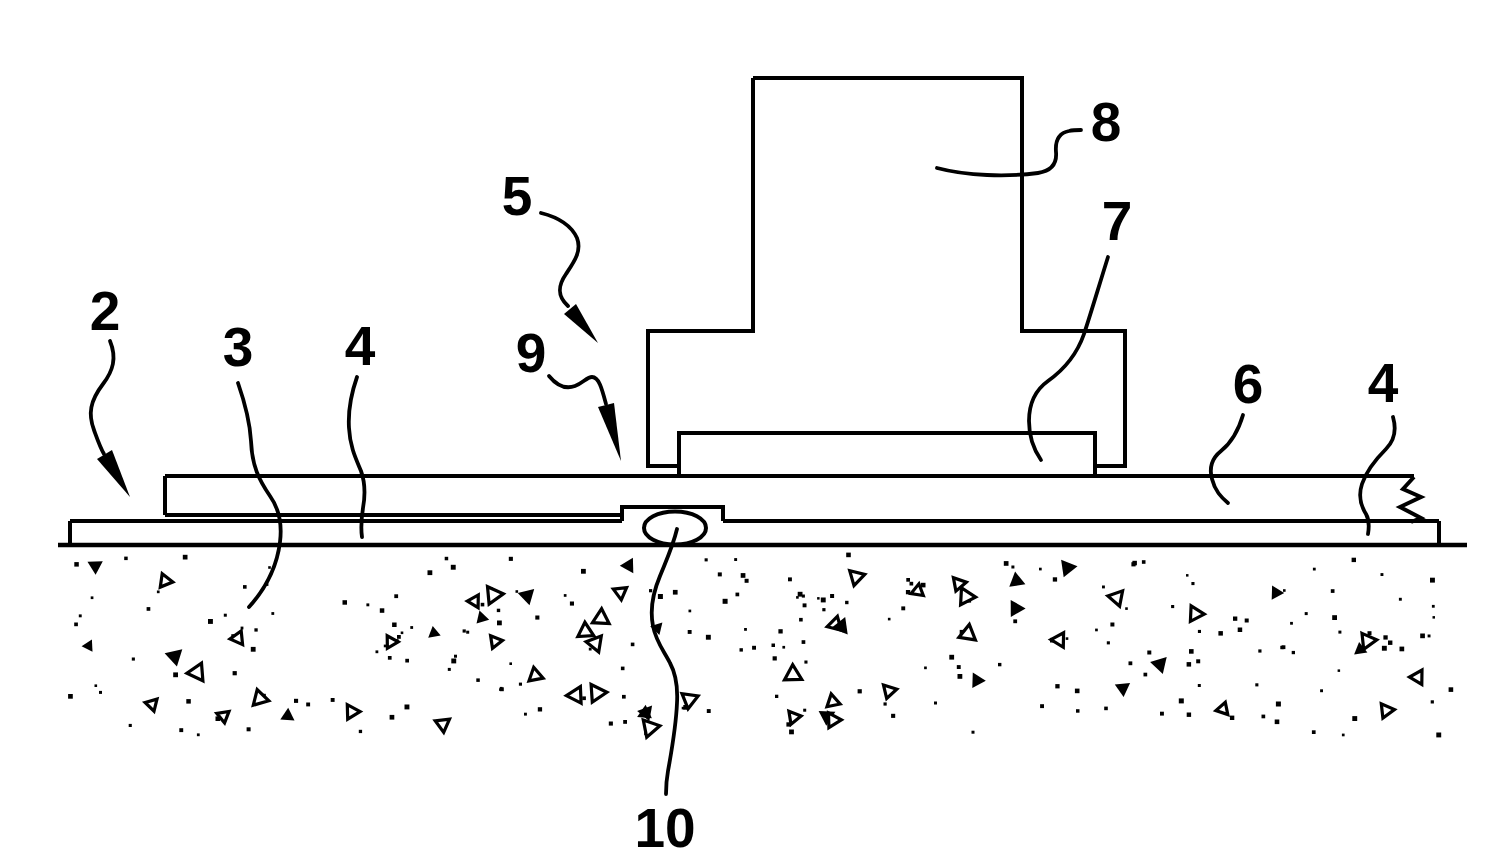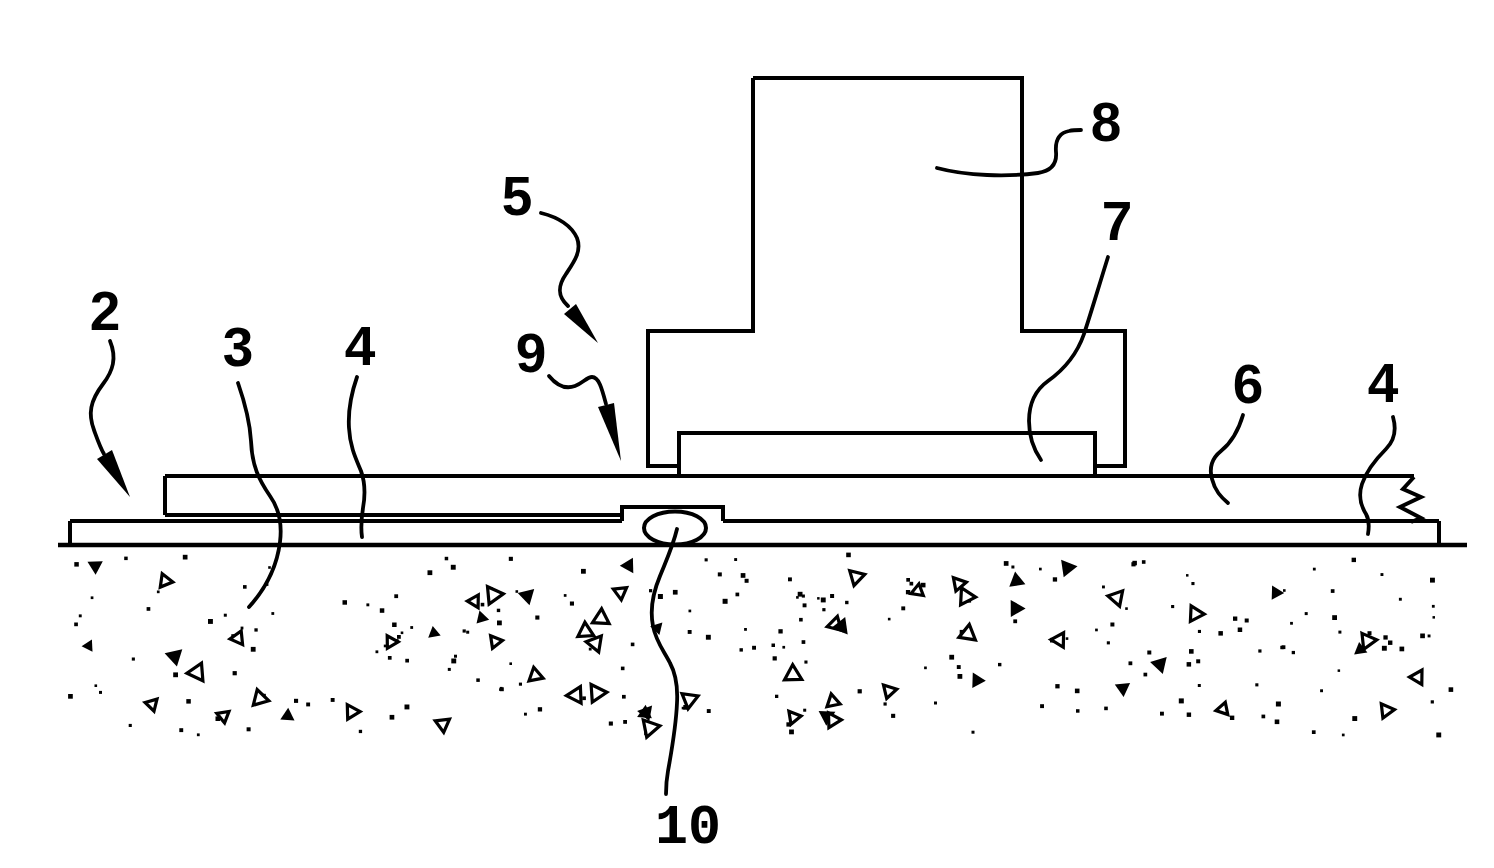--- a/index.html
+++ b/index.html
@@ -366,15 +366,15 @@
 
   <div class="ref-label" style="left:105px;  top:311px;">2</div>
   <div class="ref-label" style="left:238px;  top:347px;">3</div>
   <div class="ref-label" style="left:360px;  top:346px;">4</div>
   <div class="ref-label" style="left:517px;  top:196px;">5</div>
   <div class="ref-label" style="left:531px;  top:353px;">9</div>
   <div class="ref-label" style="left:1248px; top:384px;">6</div>
   <div class="ref-label" style="left:1383px; top:383px;">4</div>
   <div class="ref-label" style="left:1106px; top:122px;">8</div>
   <div class="ref-label" style="left:1117px; top:221px;">7</div>
-  <div class="ref-label" style="left:688px;  top:828px;font-family:Liberation Mono, monospace;">10</div>
+  <div class="ref-label" style="left:665px;  top:828px;">10</div>
 
 </div>
 
 </body></html>

